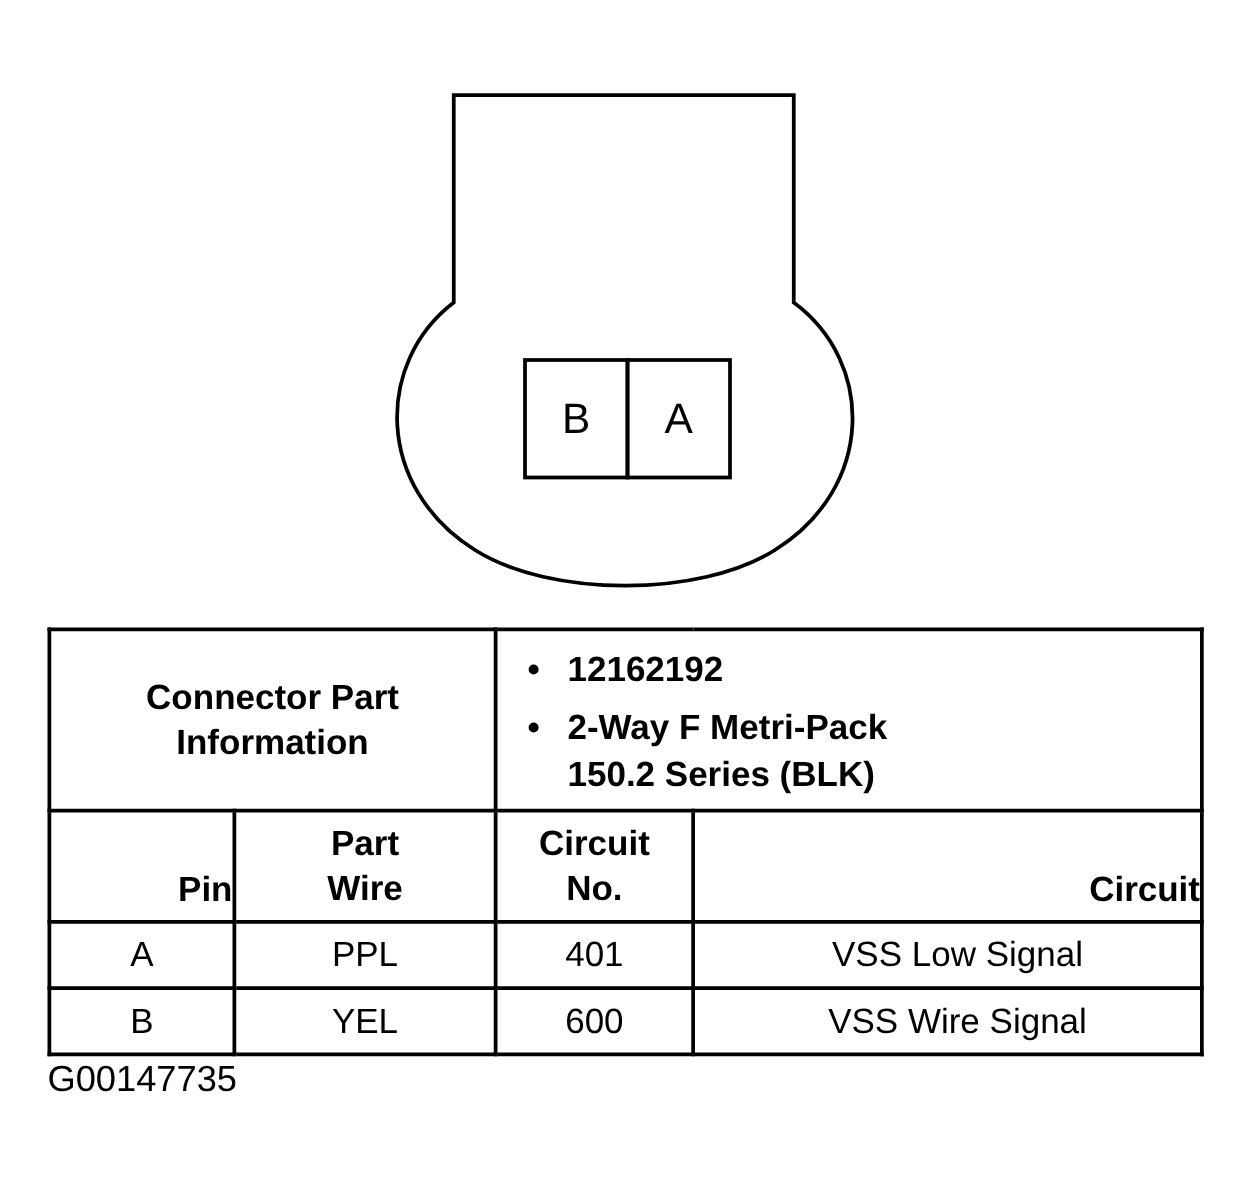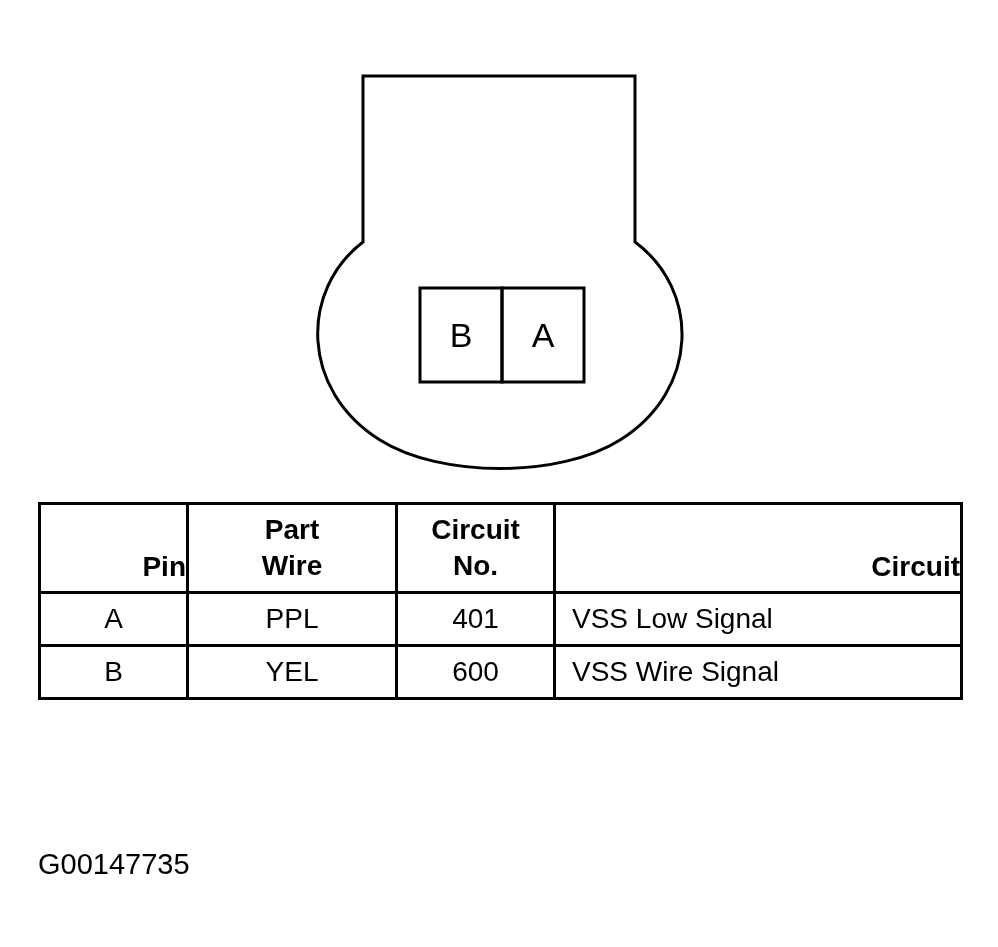--- a/index.html
+++ b/index.html
@@ -7,21 +7,21 @@
   #connector { position:absolute; left:0; top:0; }
   .pin-label { position:absolute; font-size:34px; font-weight:normal; text-align:center; width:60px; line-height:40px; }
   table.info { position:absolute; left:38px; top:502px; width:922px; border-collapse:collapse; table-layout:fixed; }
   table.info td { border:3px solid #000; padding:0; vertical-align:middle; }
   .hdr { font-weight:bold; font-size:28px; text-align:center; line-height:36px; }
   .hdr-bottom { vertical-align:bottom !important; padding-bottom:6px !important;text-align:right; }
   .partinfo { padding:12px 0 8px 56px !important; font-weight:bold; font-size:28px; line-height:38px; }
   .bullet-row { position:relative; }
   .bullet-row .dot { position:absolute; left:-32px; top:0; }
   .cell { font-size:28px; text-align:center; height:50px; }
-  .cell-left { text-align:left; padding-left:16px !important; }
+  .cell-left { text-align:center; padding-left:16px !important; }
   #figure-id { position:absolute; left:38px; top:848px; font-size:29px; }
 </style>
 </head>
 <body>
 
 <svg id="connector" width="998" height="480" viewBox="0 0 998 480">
   <path d="M363,76 L635,76 L635,242 C700,290 700,390 620,440 C560,478 440,478 380,440 C300,390 300,290 363,242 Z" fill="none" stroke="#000" stroke-width="3"></path>
   <rect x="420" y="288" width="82" height="94" fill="none" stroke="#000" stroke-width="3"></rect>
   <rect x="502" y="288" width="82" height="94" fill="none" stroke="#000" stroke-width="3"></rect>
 </svg>
@@ -29,20 +29,37 @@
 <div class="pin-label" style="left:513px; top:315px;">A</div>
 
 <table class="info">
   <colgroup>
     <col style="width:148px">
       <col style="width:209px">
       <col style="width:158px">
       <col style="width:407px">
   </colgroup>
   <tbody>
+      <tr>
+    <td colspan="2" class="hdr" style="height:130px;">
+      <div>Connector Part</div>
+      <div>Information</div>
+    </td>
+    <td colspan="2" class="partinfo">
+      <div class="bullet-row">
+        <span class="dot">•</span>
+        <span>12162192</span>
+      </div>
+      <div class="bullet-row" style="margin-top:8px;">
+        <span class="dot">•</span>
+        <div>2-Way F Metri-Pack</div>
+        <div>150.2 Series (BLK)</div>
+      </div>
+    </td>
+  </tr>
   <tr>
     <td class="hdr hdr-bottom" style="height:80px;">Pin</td>
     <td class="hdr">
       <div>Part</div>
       <div>Wire</div>
     </td>
     <td class="hdr">
       <div>Circuit</div>
       <div>No.</div>
     </td>

